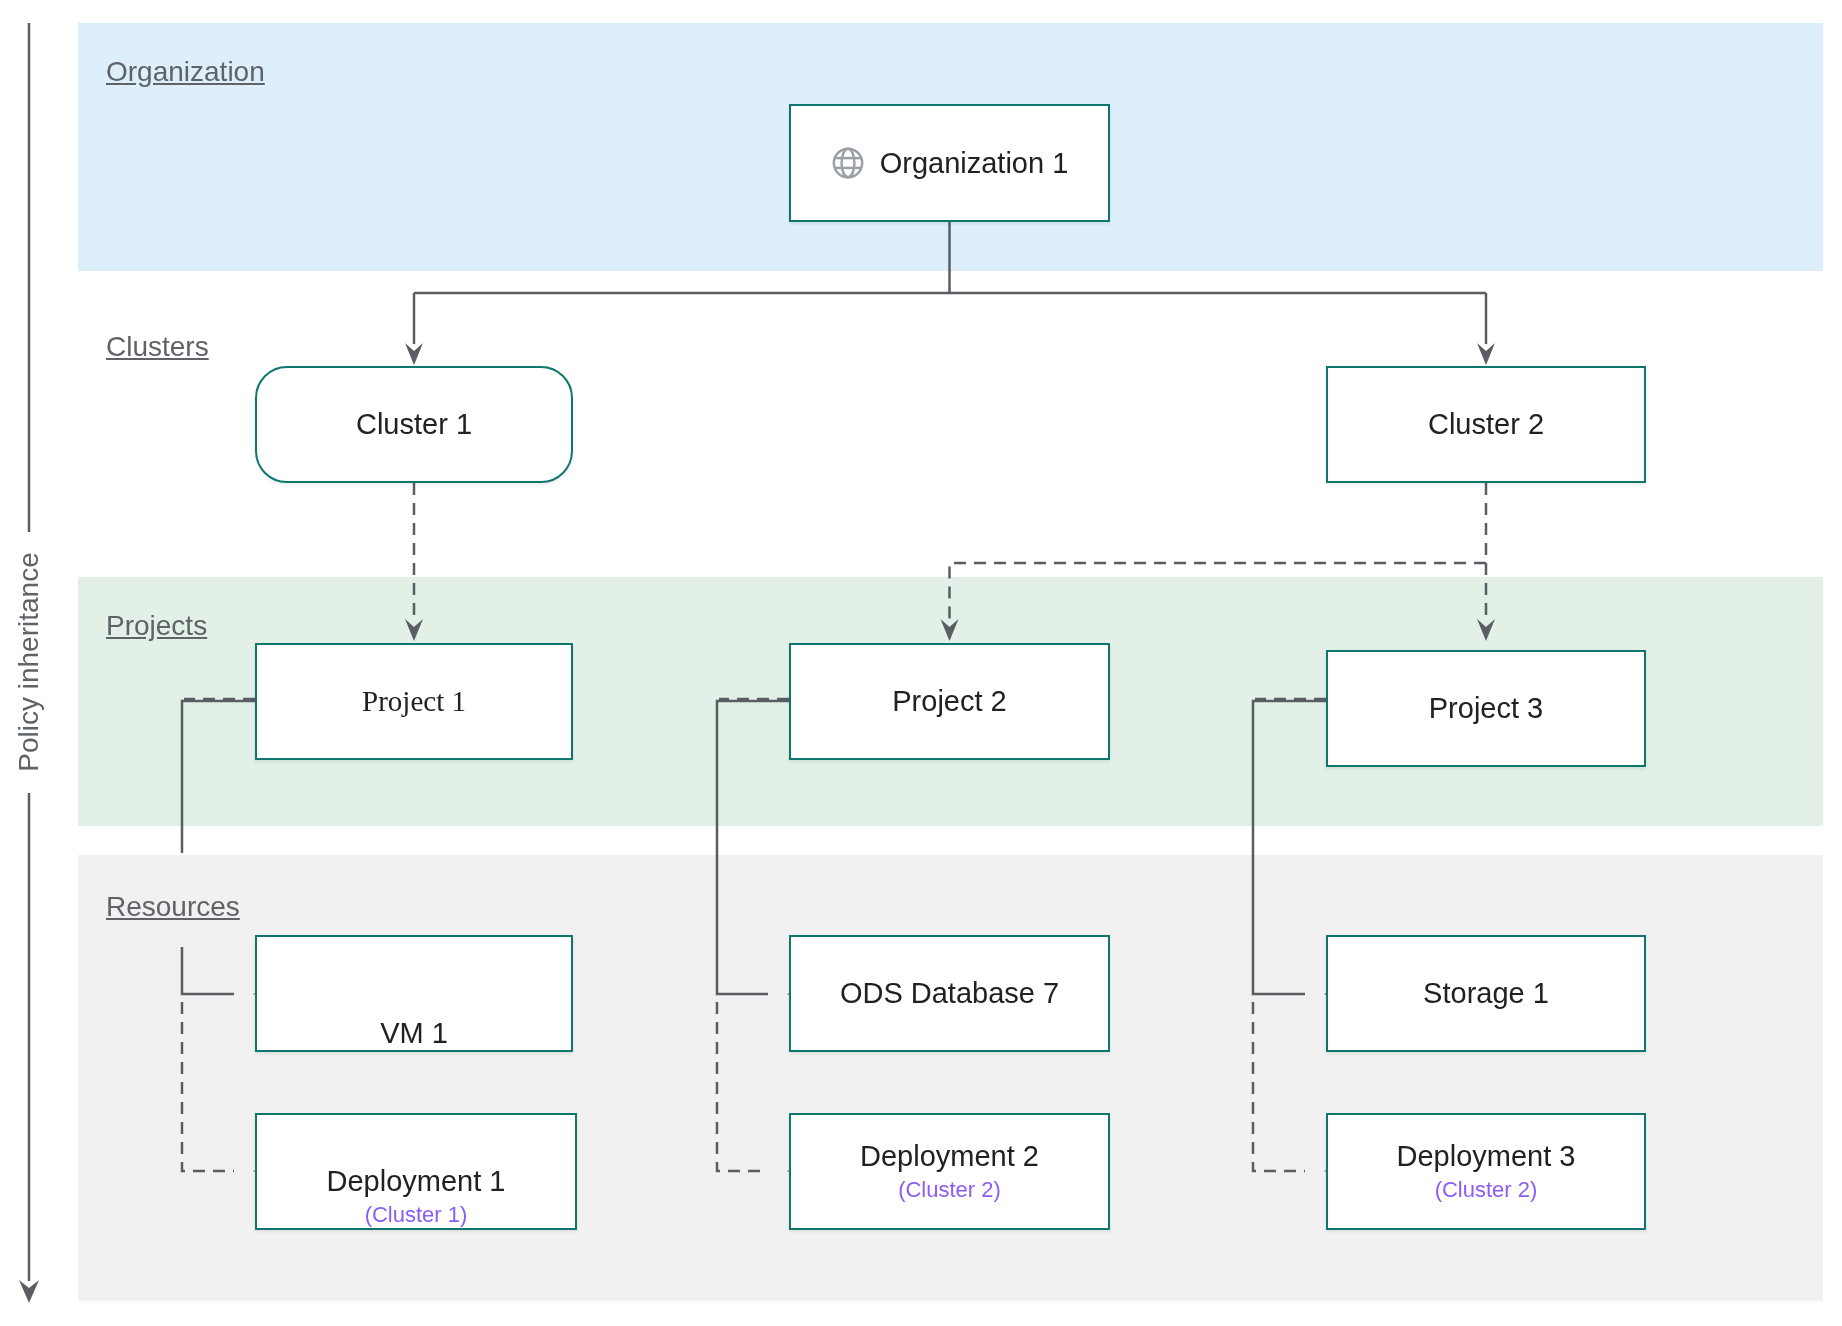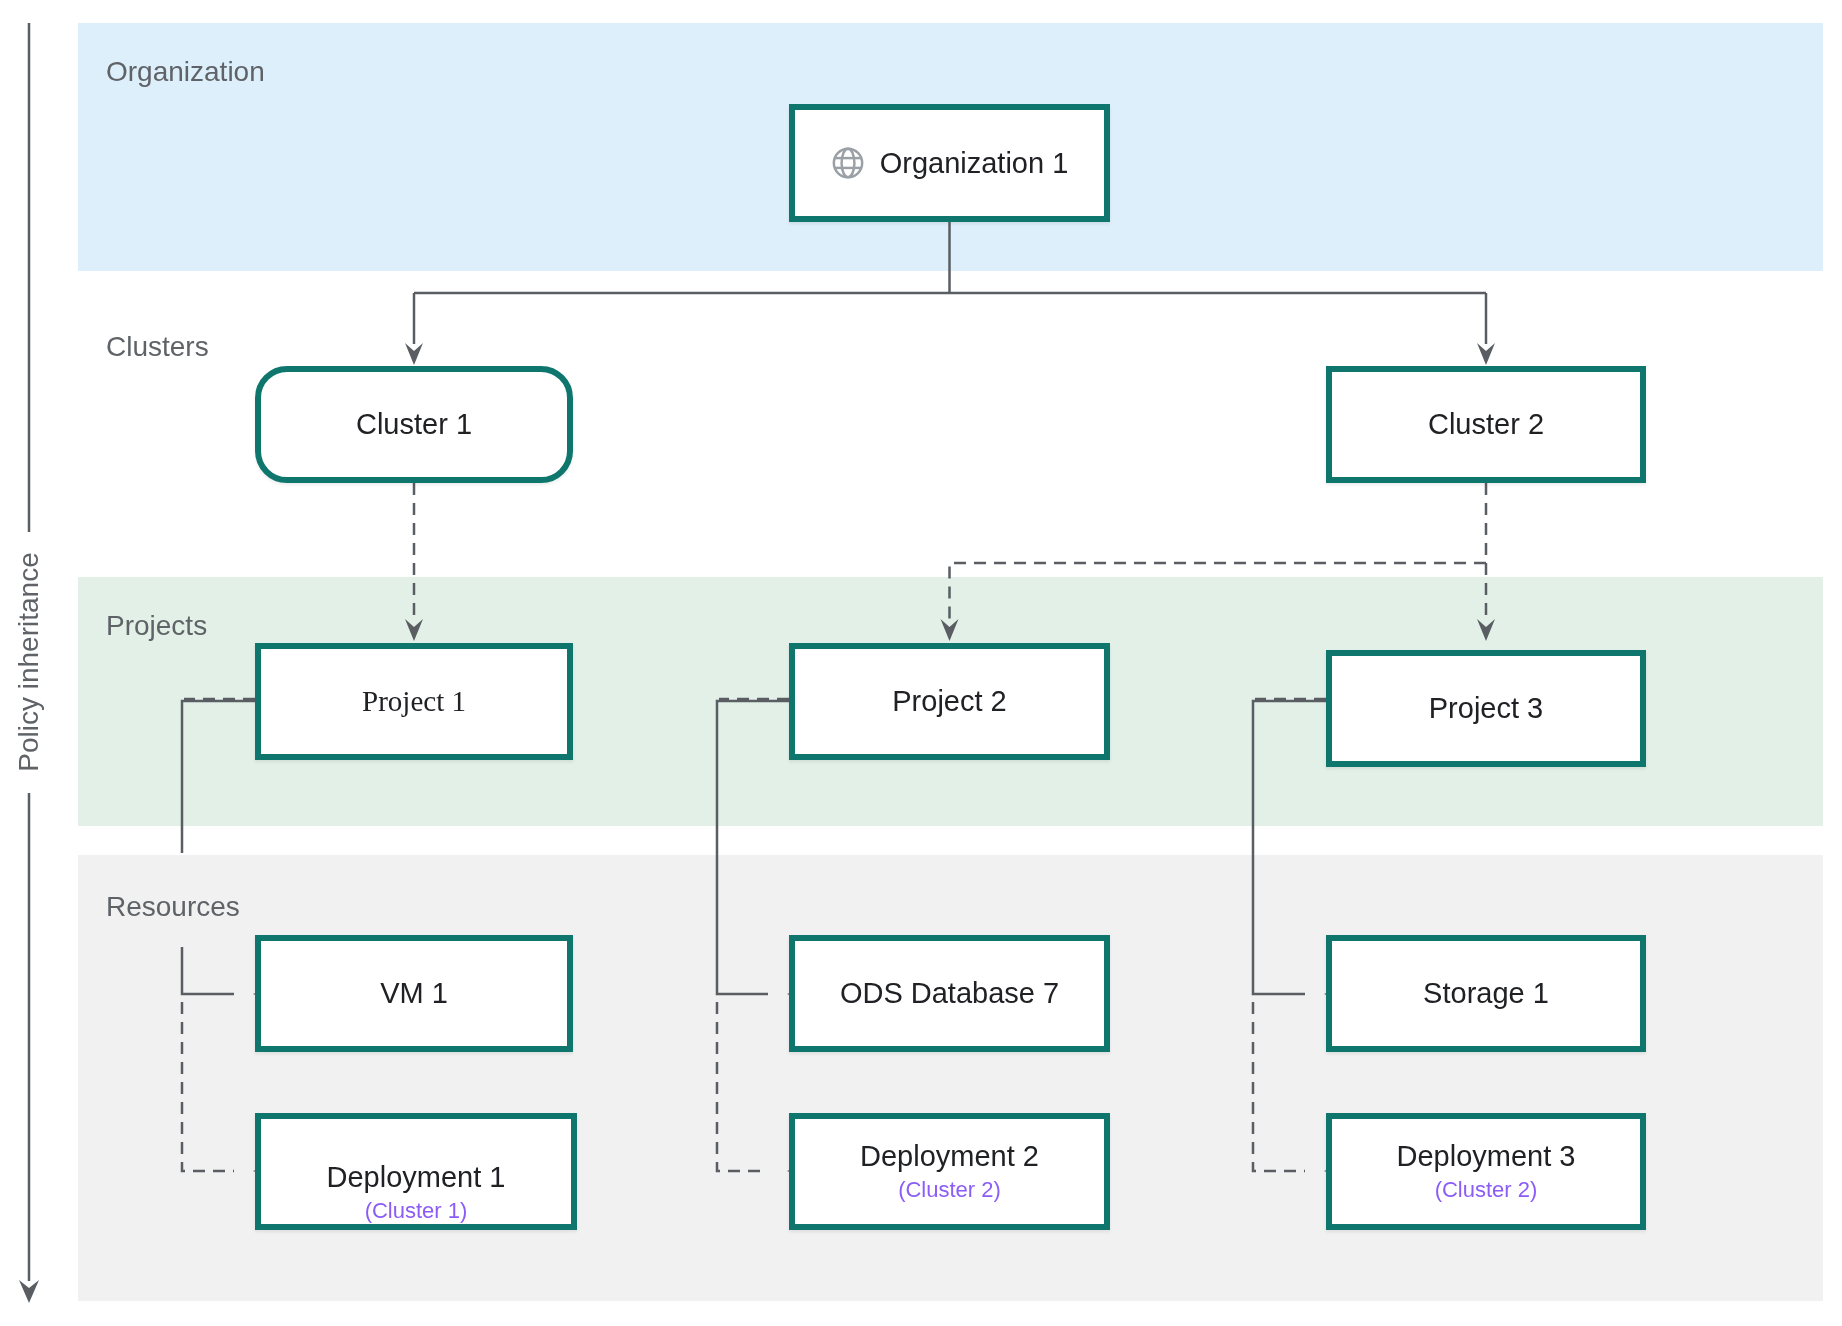--- a/index.html
+++ b/index.html
@@ -23,26 +23,27 @@
   .band-organization { top: 23px;  height: 248px; background: #ddeffa; }
   .band-projects     { top: 577px; height: 249px; background: #e2f0e7; }
   .band-resources    { top: 855px; height: 446px; background: #f1f1f1; }
   .band-label {
     position: absolute;
     left: 106px;
     font-size: 28px;
     line-height: 34px;
     color: #5f6368;
     white-space: nowrap;
+    text-decoration: underline;
   }
   .node {
     position: absolute;
     box-sizing: border-box;
     background: #ffffff;
-    border: 6px solid #0f766e;
+    border: 2px solid #0f766e;
     box-shadow: 0 2px 3px rgba(60,64,67,0.10);
     display: flex;
     flex-direction: column;
     align-items: center;
     justify-content: center;
     font-size: 29px;
     color: #202124;
     text-align: center;
   }
   .node .row {
@@ -159,21 +160,21 @@
   <div class="node" style="left:255px; top:643px; width:318px; height:117px;font-family:Liberation Serif, serif;">
     <span>Project 1</span>
   </div>
   <div class="node" style="left:789px; top:643px; width:321px; height:117px;">
     <span>Project 2</span>
   </div>
   <div class="node" style="left:1326px; top:650px; width:320px; height:117px;">
     <span>Project 3</span>
   </div>
 
-  <div class="node" style="left:255px; top:935px; width:318px; height:117px;">
+  <div class="node" style="left:255px; top:935px; width:318px; height:117px;justify-content:flex-end;">
     <span>VM 1</span>
   </div>
   <div class="node" style="left:789px; top:935px; width:321px; height:117px;">
     <span>ODS Database 7</span>
   </div>
   <div class="node" style="left:1326px; top:935px; width:320px; height:117px;">
     <span>Storage 1</span>
   </div>
 
   <div class="node" style="left:255px; top:1113px; width:322px; height:117px;justify-content:flex-end;">

